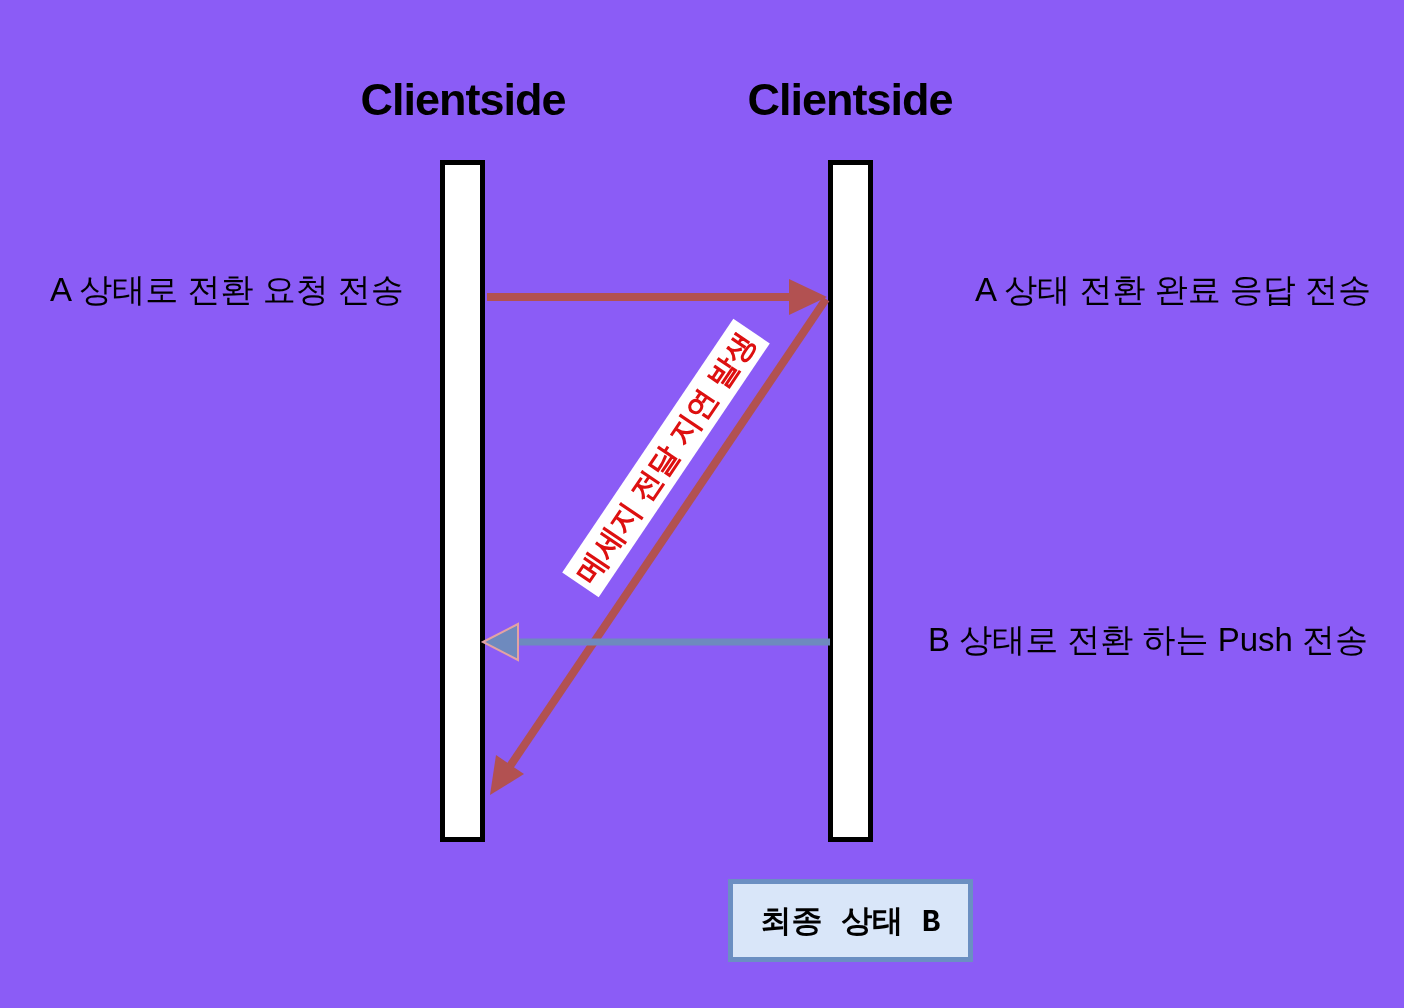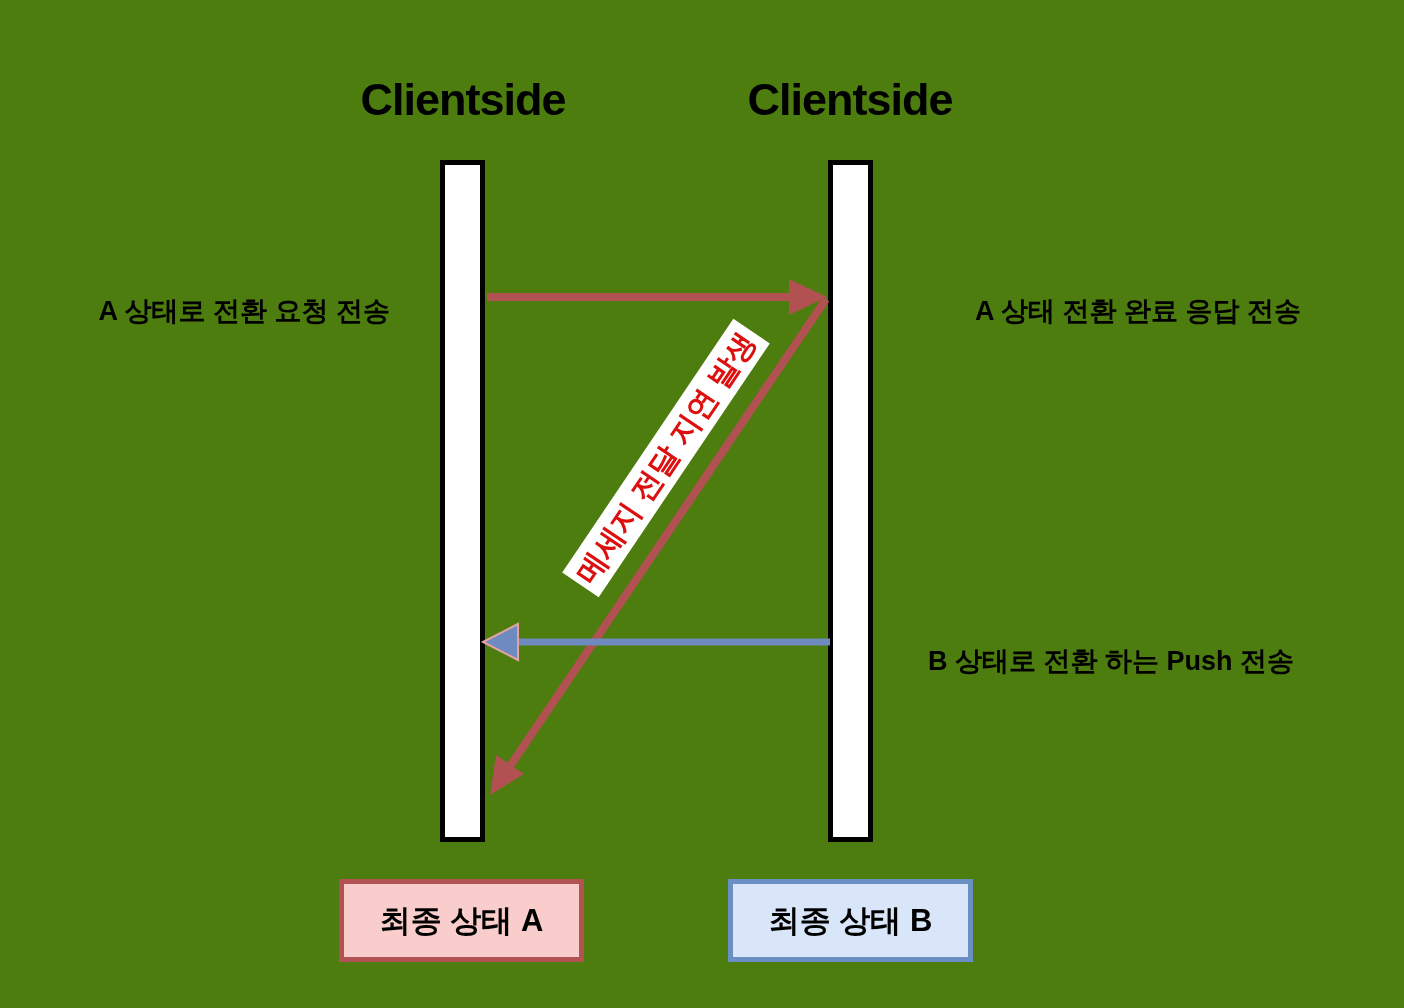--- a/index.html
+++ b/index.html
@@ -32,25 +32,24 @@
     height: 682px;
     background: #ffffff;
     border: 5px solid #000000;
     box-sizing: border-box;
   }
   .lifeline-client { left: 440px; }
   .lifeline-server { left: 828px; }
 
   .msg-label {
     position: absolute;
-    font-size: 27px;
-    font-weight: 700;
+    font-size: 33px;
+    font-weight: 400;
     color: #000000;
     white-space: nowrap;
-    margin-top: 25px;
   }
   .label-request  { left: 50px;  top: 268px; width: 340px; text-align: right; }
   .label-response { left: 975px; top: 268px; text-align: right; }
   .label-push     { left: 928px; top: 618px; text-align: right; }
 
   .delay-note {
     position: absolute;
     left: 513px;
     top: 436px;
     width: 306px;
@@ -80,26 +79,26 @@
     box-sizing: border-box;
     border: 5px solid;
     display: flex;
     align-items: center;
     justify-content: center;
     font-size: 31px;
     font-weight: 700;
     color: #000000;
   }
   .state-box-a { left: 339px; }
-  .state-box-b { left: 728px; }
+  .state-box-b { left: 728px; font-family: Liberation Mono, monospace; }
 </style>
 </head>
 <body>
 
-<div class="canvas" style="background: #4d7c0f;">
+<div class="canvas" style="background: #8b5cf6;">
 
   <div class="lifeline-title title-client">Clientside</div>
   <div class="lifeline-title title-server">Clientside</div>
 
   <div class="lifeline lifeline-client" style="background: rgb(255, 255, 255); border-color: rgb(0, 0, 0);"></div>
   <div class="lifeline lifeline-server" style="background: rgb(255, 255, 255); border-color: rgb(0, 0, 0);"></div>
 
   <svg class="arrows-svg" viewBox="0 0 1404 1008" xmlns="http://www.w3.org/2000/svg">
 
     <line x1="487" y1="297" x2="794" y2="297" stroke-width="8" stroke="#b25151"></line>
@@ -111,20 +110,17 @@
     <line x1="519" y1="642" x2="830" y2="642" stroke-width="7" stroke="#6e8abe"></line>
     <polygon points="483,642 518,624 518,660" stroke-width="2" fill="#6e8abe" stroke="#e2a3a3"></polygon>
   </svg>
 
   <div class="msg-label label-request">A 상태로 전환 요청 전송</div>
   <div class="msg-label label-response">A 상태 전환 완료 응답 전송</div>
   <div class="msg-label label-push">B 상태로 전환 하는 Push 전송</div>
 
   <div class="delay-note" style="color: rgb(221, 16, 16);">메세지 전달 지연 발생</div>
 
-  <div class="state-box state-box-a" style="background: rgb(248, 205, 203); border-color: rgb(178, 82, 82);">
-    <span>최종 상태 A</span>
-  </div>
   <div class="state-box state-box-b" style="background: rgb(217, 230, 249); border-color: rgb(107, 143, 194);">
     <span>최종 상태 B</span>
   </div>
 
 </div>
 
 </body></html>

